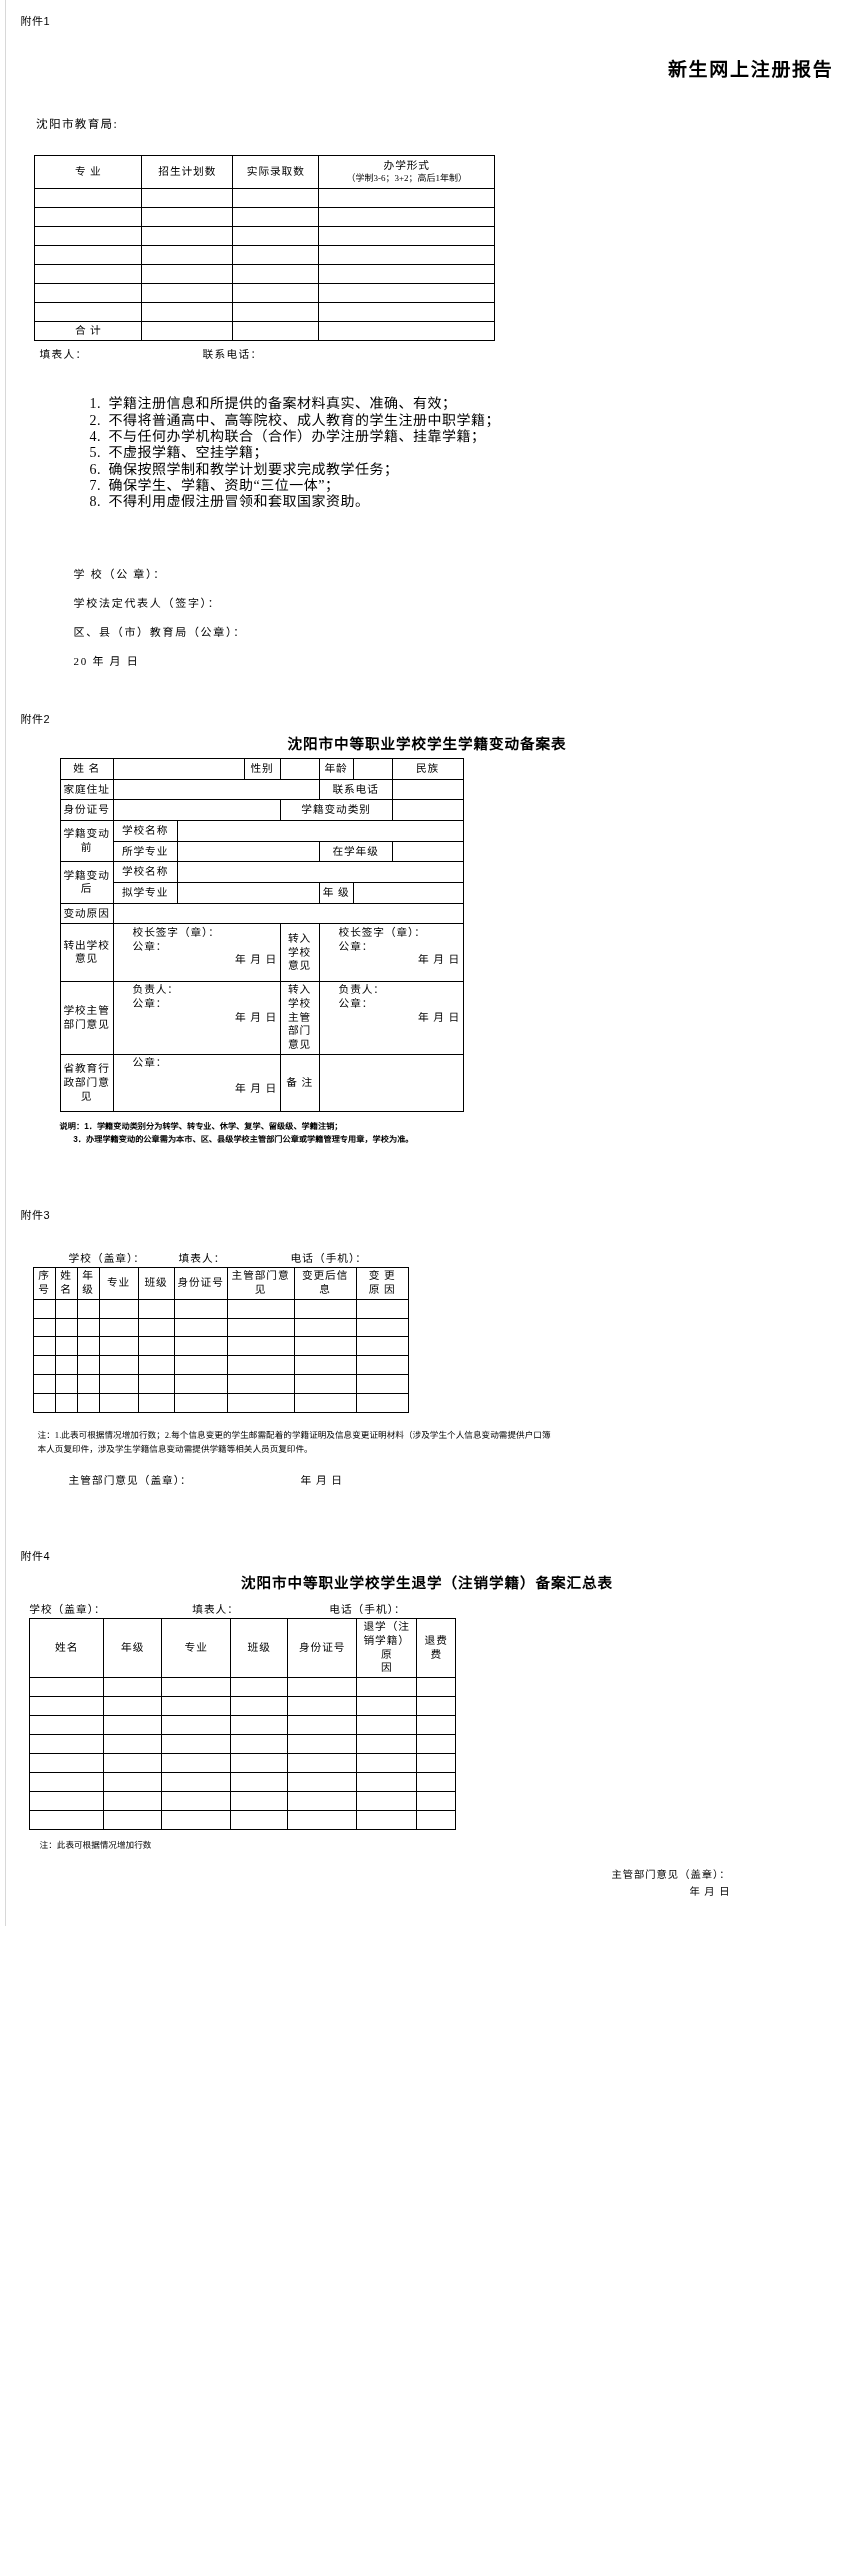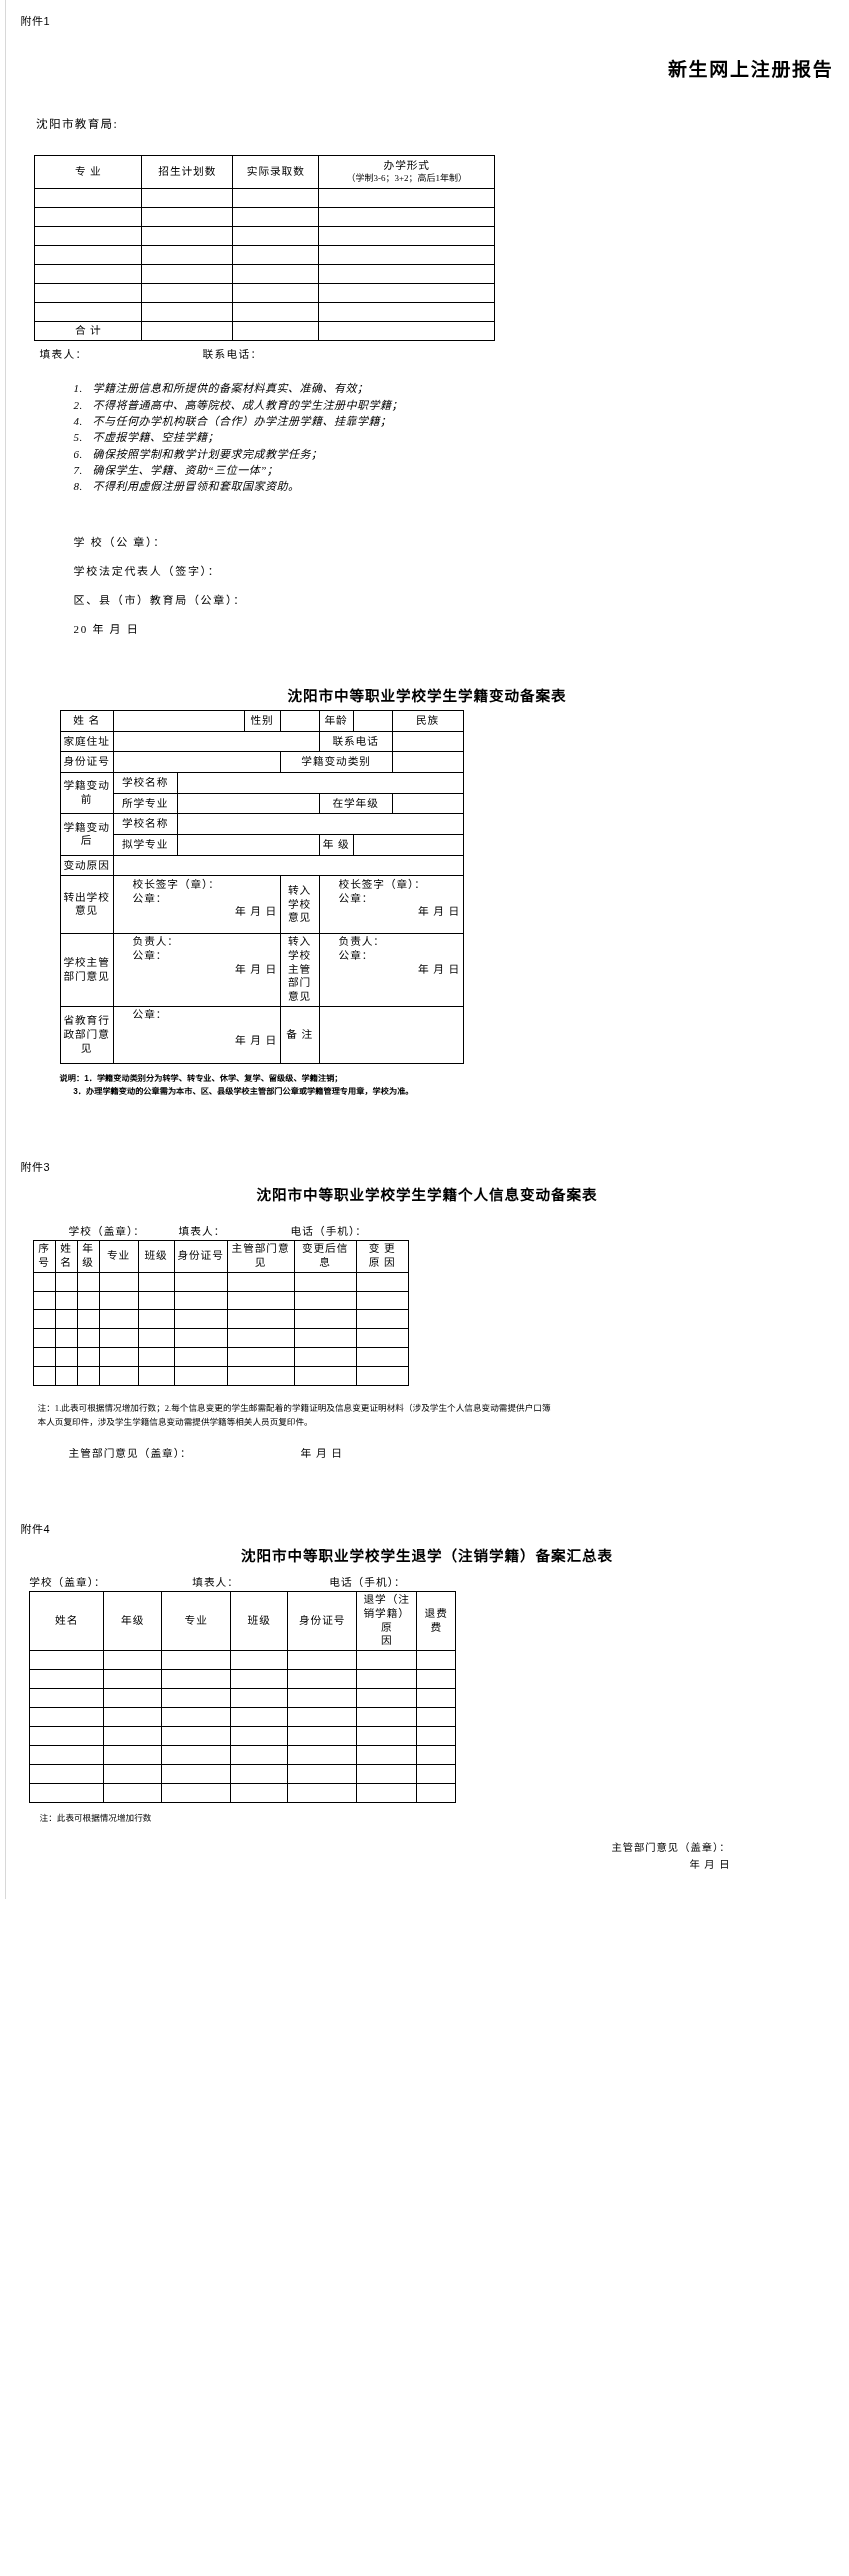--- a/index.html
+++ b/index.html
@@ -105,27 +105,26 @@
   .t1 th { height: 29px; }
   .t1 .hd-sub { font-size: 9px; letter-spacing: 0; display: block; }
   .signer-row {
     font-size: 10.7px;
     letter-spacing: 1.3px;
     margin-left: 19px;
     display: flex;
   }
   .signer-row .b { width: 163px; }
   .rules {
-    font-size: 11px;
+    font-size: 14px;
     letter-spacing: 0.5px;
     line-height: 16.3px;
-    margin: 0;
+    margin: 16px;
     padding-left: 53px;
     list-style: none;
-    font-style: italic;
   }
   .rules li { white-space: nowrap; }
   .rules li .num { display: inline-block; width: 19px; }
   .sig-block {
     font-size: 11px;
     letter-spacing: 1.7px;
     line-height: 29px;
     padding-left: 53px;
   }
   
@@ -303,20 +302,21 @@
     <div class="sp40"></div>
     <div class="sig-block">
       <div>学  校（公  章）：</div>
       <div>学校法定代表人（签字）：</div>
       <div>区、县（市）教育局（公章）：</div>
       <div>20  年  月  日</div>
     </div>
 
     <div class="sp40"></div>
 
+    <p class="attach-tag">附件2</p>
     <div class="sp6"></div>
     <p class="doc-title-sm">沈阳市中等职业学校学生学籍变动备案表</p>
     <div class="sp6"></div>
 
     <table class="grid t2">
       <colgroup>
         <col style="width:53px">
           <col style="width:64px">
           <col style="width:67px">
           <col style="width:36px">
@@ -417,21 +417,20 @@
     <div class="note2">
       <div>说明：1．学籍变动类别分为转学、转专业、休学、复学、留级级、学籍注销；</div>
       <div class="ind">3．办理学籍变动的公章需为本市、区、县级学校主管部门公章或学籍管理专用章，学校为准。</div>
     </div>
 
     <div class="sp40"></div>
     <div class="sp30"></div>
 
     <p class="attach-tag">附件3</p>
     <div class="sp10"></div>
-    <p class="doc-title-sm">沈阳市中等职业学校学生学籍个人信息变动备案表</p>
     <div class="sp22"></div>
 
     <div class="hdrow3" style="margin-left:48px;">
       <span style="width:110px">学校（盖章）：</span>
       <span style="width:112px">填表人：</span>
       <span>电话（手机）：</span>
     </div>
     <div class="sp2"></div>
 
     <table class="grid t3" style="margin-left:12px;">

